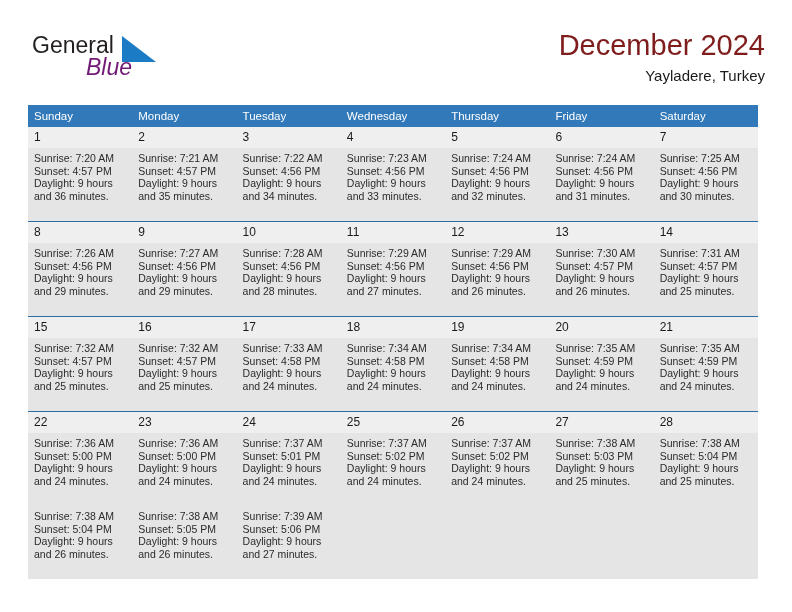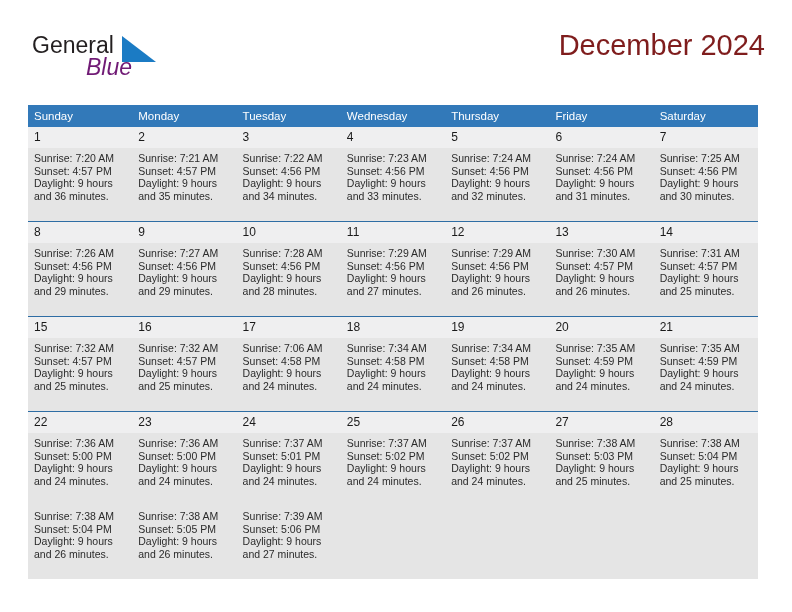--- a/index.html
+++ b/index.html
@@ -148,20 +148,21 @@
       <span class="brand-triangle">
         <svg width="34" height="26" viewBox="0 0 34 26" xmlns="http://www.w3.org/2000/svg">
           <path d="M0 0 L34 26 L0 26 Z" fill="#1b7bc4"></path>
         </svg>
       </span>
       <span class="brand-blue">Blue</span>
     </div>
 
     <div class="title-block">
       <div class="cal-title">December 2024</div>
+      <div class="cal-subtitle">Yayladere, Turkey</div>
     </div>
 
   </div>
 
   <table class="calendar">
     <colgroup>
       <col style="width:14.2857%">
         <col style="width:14.2857%">
         <col style="width:14.2857%">
       <col style="width:14.2857%">
@@ -306,21 +307,21 @@
           <div class="line">Daylight: 9 hours</div>
           <div class="line">and 25 minutes.</div>
         </td>
         <td>
           <div class="line">Sunrise: 7:32 AM</div>
           <div class="line">Sunset: 4:57 PM</div>
           <div class="line">Daylight: 9 hours</div>
           <div class="line">and 25 minutes.</div>
         </td>
         <td>
-          <div class="line">Sunrise: 7:06 AM</div>
+          <div class="line">Sunrise: 7:33 AM</div>
           <div class="line">Sunset: 4:58 PM</div>
           <div class="line">Daylight: 9 hours</div>
           <div class="line">and 24 minutes.</div>
         </td>
         <td>
           <div class="line">Sunrise: 7:34 AM</div>
           <div class="line">Sunset: 4:58 PM</div>
           <div class="line">Daylight: 9 hours</div>
           <div class="line">and 24 minutes.</div>
         </td>

